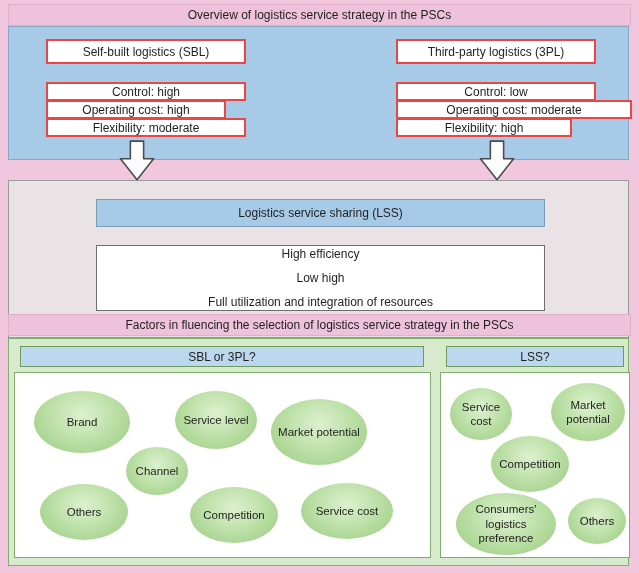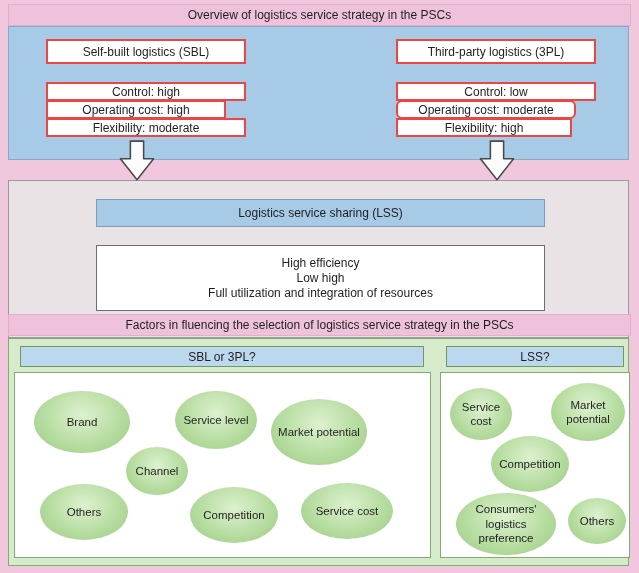--- a/index.html
+++ b/index.html
@@ -28,21 +28,21 @@
   }
   .attr-row{height:19px;margin-top:-1px;}
   .lss-box{
     position:absolute;background:#a7cae7;border:1px solid #7b9cba;
     display:flex;align-items:center;justify-content:center;
     font-size:12px;box-sizing:border-box;
   }
   .benefits{
     position:absolute;background:#fff;border:1px solid #6e6e6e;
     box-sizing:border-box;text-align:center;font-size:12px;
-    display:flex;flex-direction:column;justify-content:center;gap:1px;
+    display:flex;flex-direction:column;justify-content:center;gap:10px;
   }
   .panel-header{
     position:absolute;background:#bcd8ee;border:1px solid #6f9a5e;
     display:flex;align-items:center;justify-content:center;
     font-size:12px;box-sizing:border-box;
   }
   .panel-area{
     position:absolute;background:#fff;border:1px solid #7fae6e;
     box-sizing:border-box;
   }
@@ -78,21 +78,21 @@
     <div class="wbox attr-row" style="left:37px;top:92px;width:200px;">
       <span>Flexibility: moderate</span>
     </div>
 
     <div class="wbox" style="left:387px;top:12px;width:200px;height:25px;">
       <span>Third-party logistics (3PL)</span>
     </div>
     <div class="wbox attr-row" style="left:387px;top:56px;width:200px;">
       <span>Control: low</span>
     </div>
-    <div class="wbox attr-row" style="left:387px;top:74px;width:180px;border-radius:6px;">
+    <div class="wbox attr-row" style="left:387px;top:74px;width:236px;">
       <span>Operating cost: moderate</span>
     </div>
     <div class="wbox attr-row" style="left:387px;top:92px;width:176px;">
       <span>Flexibility: high</span>
     </div>
   </div>
 
   <svg class="arrow" style="left:117px;top:140px;" viewBox="0 0 36 38">
     <path d="M12 1 H24 V17 H33 L18 36 L3 17 H12 Z" fill="#fcfcfc" stroke="#4a4a4a" stroke-width="1.4" stroke-linejoin="round"></path>
   </svg>

